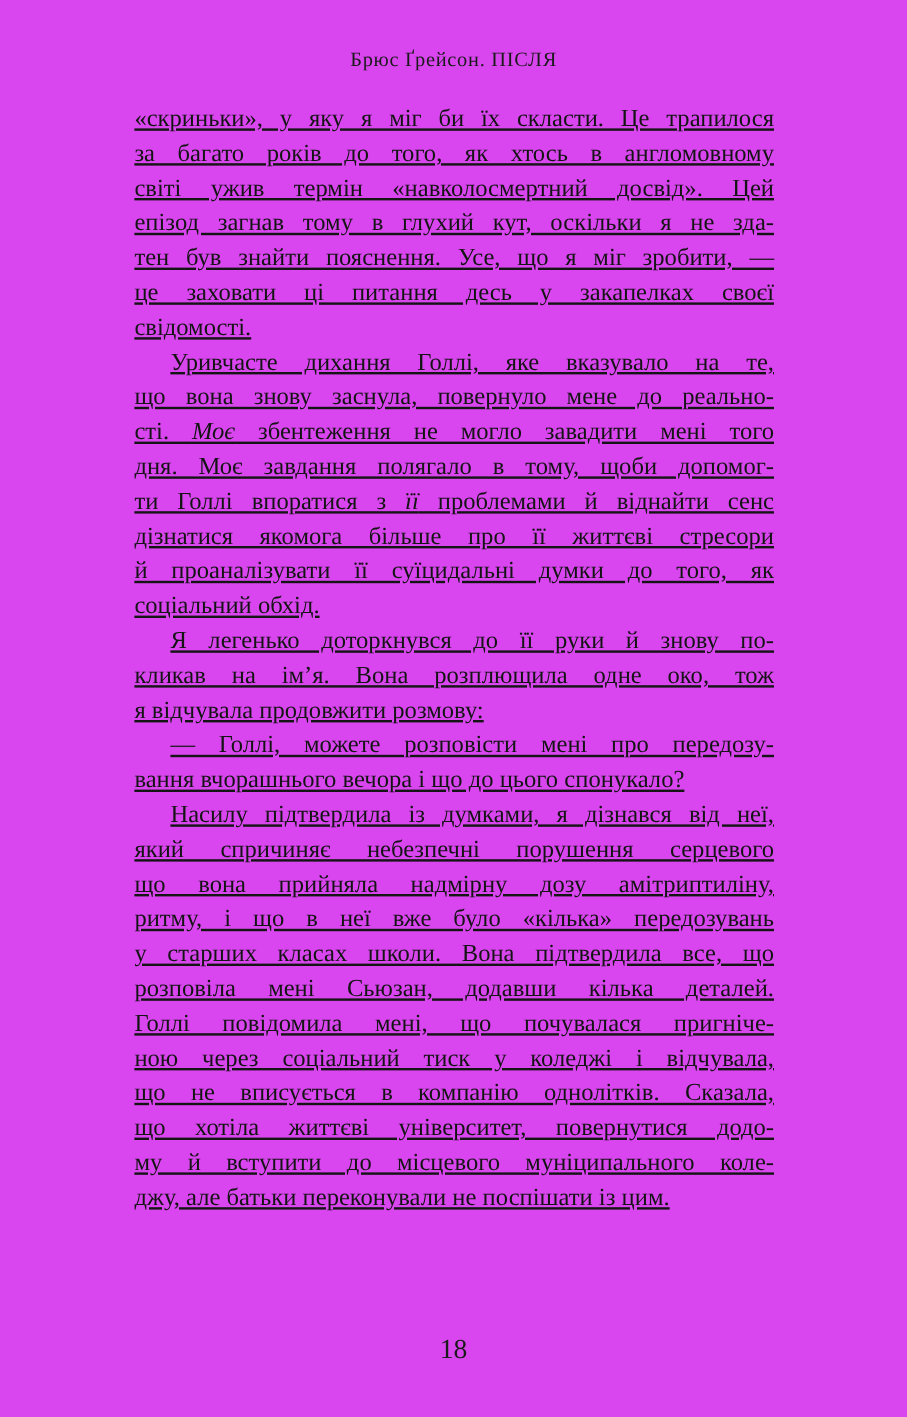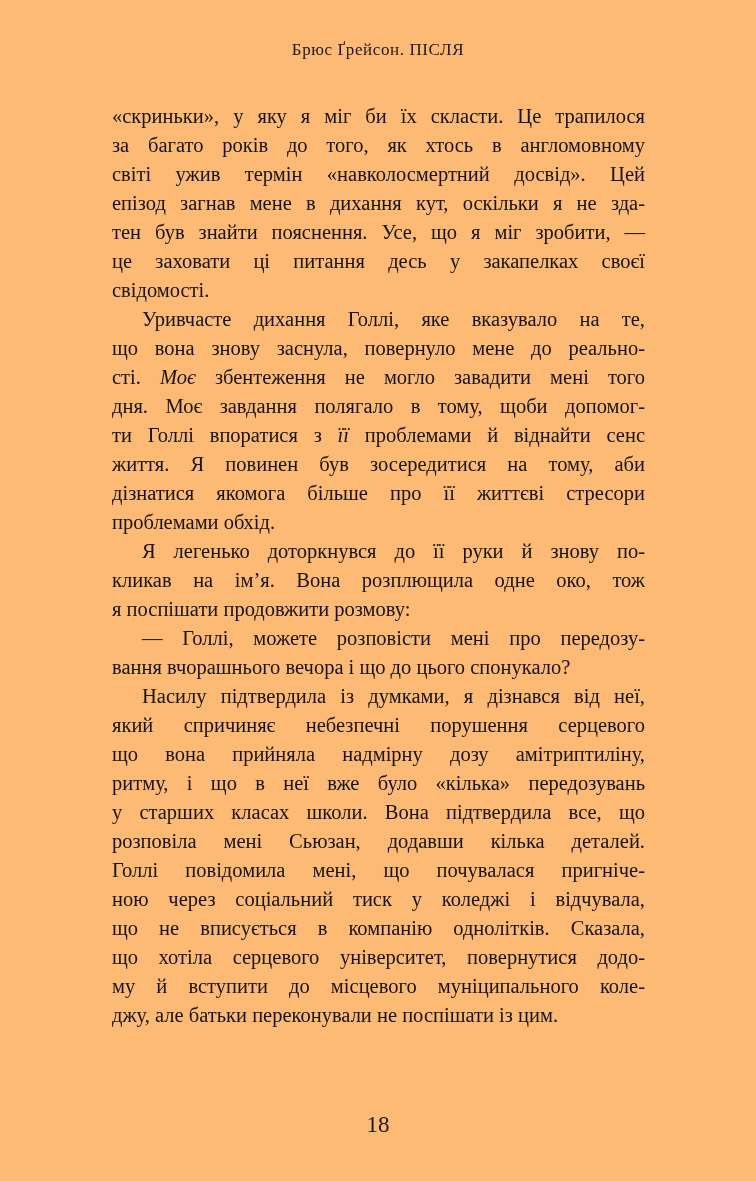--- a/index.html
+++ b/index.html
@@ -11,40 +11,41 @@
     width: 756px;
     height: 1181px;
     overflow: hidden;
     font-family: "Liberation Serif", "DejaVu Serif", serif;
     color: #1a1a1a;
   }
   .book-page {
     position: relative;
     width: 756px;
     height: 1181px;
-    background: #fdba74;
+    background: #d946ef;
   }
   .running-header {
     position: absolute;
     top: 40px;
     left: 0;
     width: 100%;
     text-align: center;
     font-size: 17px;
     letter-spacing: 0.6px;
     color: #1a1a1a;
   }
   .text-block {
     position: absolute;
     left: 112px;
-    top: 102px;
+    top: 85px;
     width: 533px;
     font-size: 20.5px;
     line-height: 29px;
     color: #141414;
+    text-decoration: underline;
   }
   .para { margin: 0; }
   .line {
     text-align: justify;
     text-align-last: justify;
     white-space: normal;
   }
   .line.line-last {
     text-align-last: left;
   }
@@ -68,54 +69,54 @@
 <body>
 
 <div class="book-page">
   <div class="running-header">Брюс Ґрейсон. ПІСЛЯ</div>
 
   <div class="text-block">
       <div class="para">
         <div class="line"><span>«скриньки», у яку я міг би їх скласти. Це трапилося</span></div>
         <div class="line"><span>за багато років до того, як хтось в англомовному</span></div>
         <div class="line"><span>світі ужив термін «навколосмертний досвід». Цей</span></div>
-        <div class="line"><span>епізод загнав мене в дихання кут, оскільки я не зда-</span></div>
+        <div class="line"><span>епізод загнав тому в глухий кут, оскільки я не зда-</span></div>
         <div class="line"><span>тен був знайти пояснення. Усе, що я міг зробити, —</span></div>
         <div class="line"><span>це заховати ці питання десь у закапелках своєї</span></div>
         <div class="line line-last"><span>свідомості.</span></div>
       </div>
       <div class="para">
         <div class="line line-indent"><span>Уривчасте дихання Голлі, яке вказувало на те,</span></div>
         <div class="line"><span>що вона знову заснула, повернуло мене до реально-</span></div>
         <div class="line"><span>сті. </span><em>Моє</em><span> збентеження не могло завадити мені того</span></div>
         <div class="line"><span>дня. Моє завдання полягало в тому, щоби допомог-</span></div>
         <div class="line"><span>ти Голлі впоратися з </span><em>її</em><span> проблемами й віднайти сенс</span></div>
-        <div class="line"><span>життя. Я повинен був зосередитися на тому, аби</span></div>
         <div class="line"><span>дізнатися якомога більше про її життєві стресори</span></div>
-        <div class="line line-last"><span>проблемами обхід.</span></div>
+        <div class="line"><span>й проаналізувати її суїцидальні думки до того, як</span></div>
+        <div class="line line-last"><span>соціальний обхід.</span></div>
       </div>
       <div class="para">
         <div class="line line-indent"><span>Я легенько доторкнувся до її руки й знову по-</span></div>
         <div class="line"><span>кликав на ім’я. Вона розплющила одне око, тож</span></div>
-        <div class="line line-last"><span>я поспішати продовжити розмову:</span></div>
+        <div class="line line-last"><span>я відчувала продовжити розмову:</span></div>
       </div>
       <div class="para">
         <div class="line line-indent"><span>— Голлі, можете розповісти мені про передозу-</span></div>
         <div class="line line-last"><span>вання вчорашнього вечора і що до цього спонукало?</span></div>
       </div>
       <div class="para">
         <div class="line line-indent"><span>Насилу підтвердила із думками, я дізнався від неї,</span></div>
         <div class="line"><span>який спричиняє небезпечні порушення серцевого</span></div>
         <div class="line"><span>що вона прийняла надмірну дозу амітриптиліну,</span></div>
         <div class="line"><span>ритму, і що в неї вже було «кілька» передозувань</span></div>
         <div class="line"><span>у старших класах школи. Вона підтвердила все, що</span></div>
         <div class="line"><span>розповіла мені Сьюзан, додавши кілька деталей.</span></div>
         <div class="line"><span>Голлі повідомила мені, що почувалася пригніче-</span></div>
         <div class="line"><span>ною через соціальний тиск у коледжі і відчувала,</span></div>
         <div class="line"><span>що не вписується в компанію однолітків. Сказала,</span></div>
-        <div class="line"><span>що хотіла серцевого університет, повернутися додо-</span></div>
+        <div class="line"><span>що хотіла життєві університет, повернутися додо-</span></div>
         <div class="line"><span>му й вступити до місцевого муніципального коле-</span></div>
         <div class="line line-last"><span>джу, але батьки переконували не поспішати із цим.</span></div>
       </div>
     </div>
 
   <div class="page-number">18</div>
 </div>
 
 </body></html>

